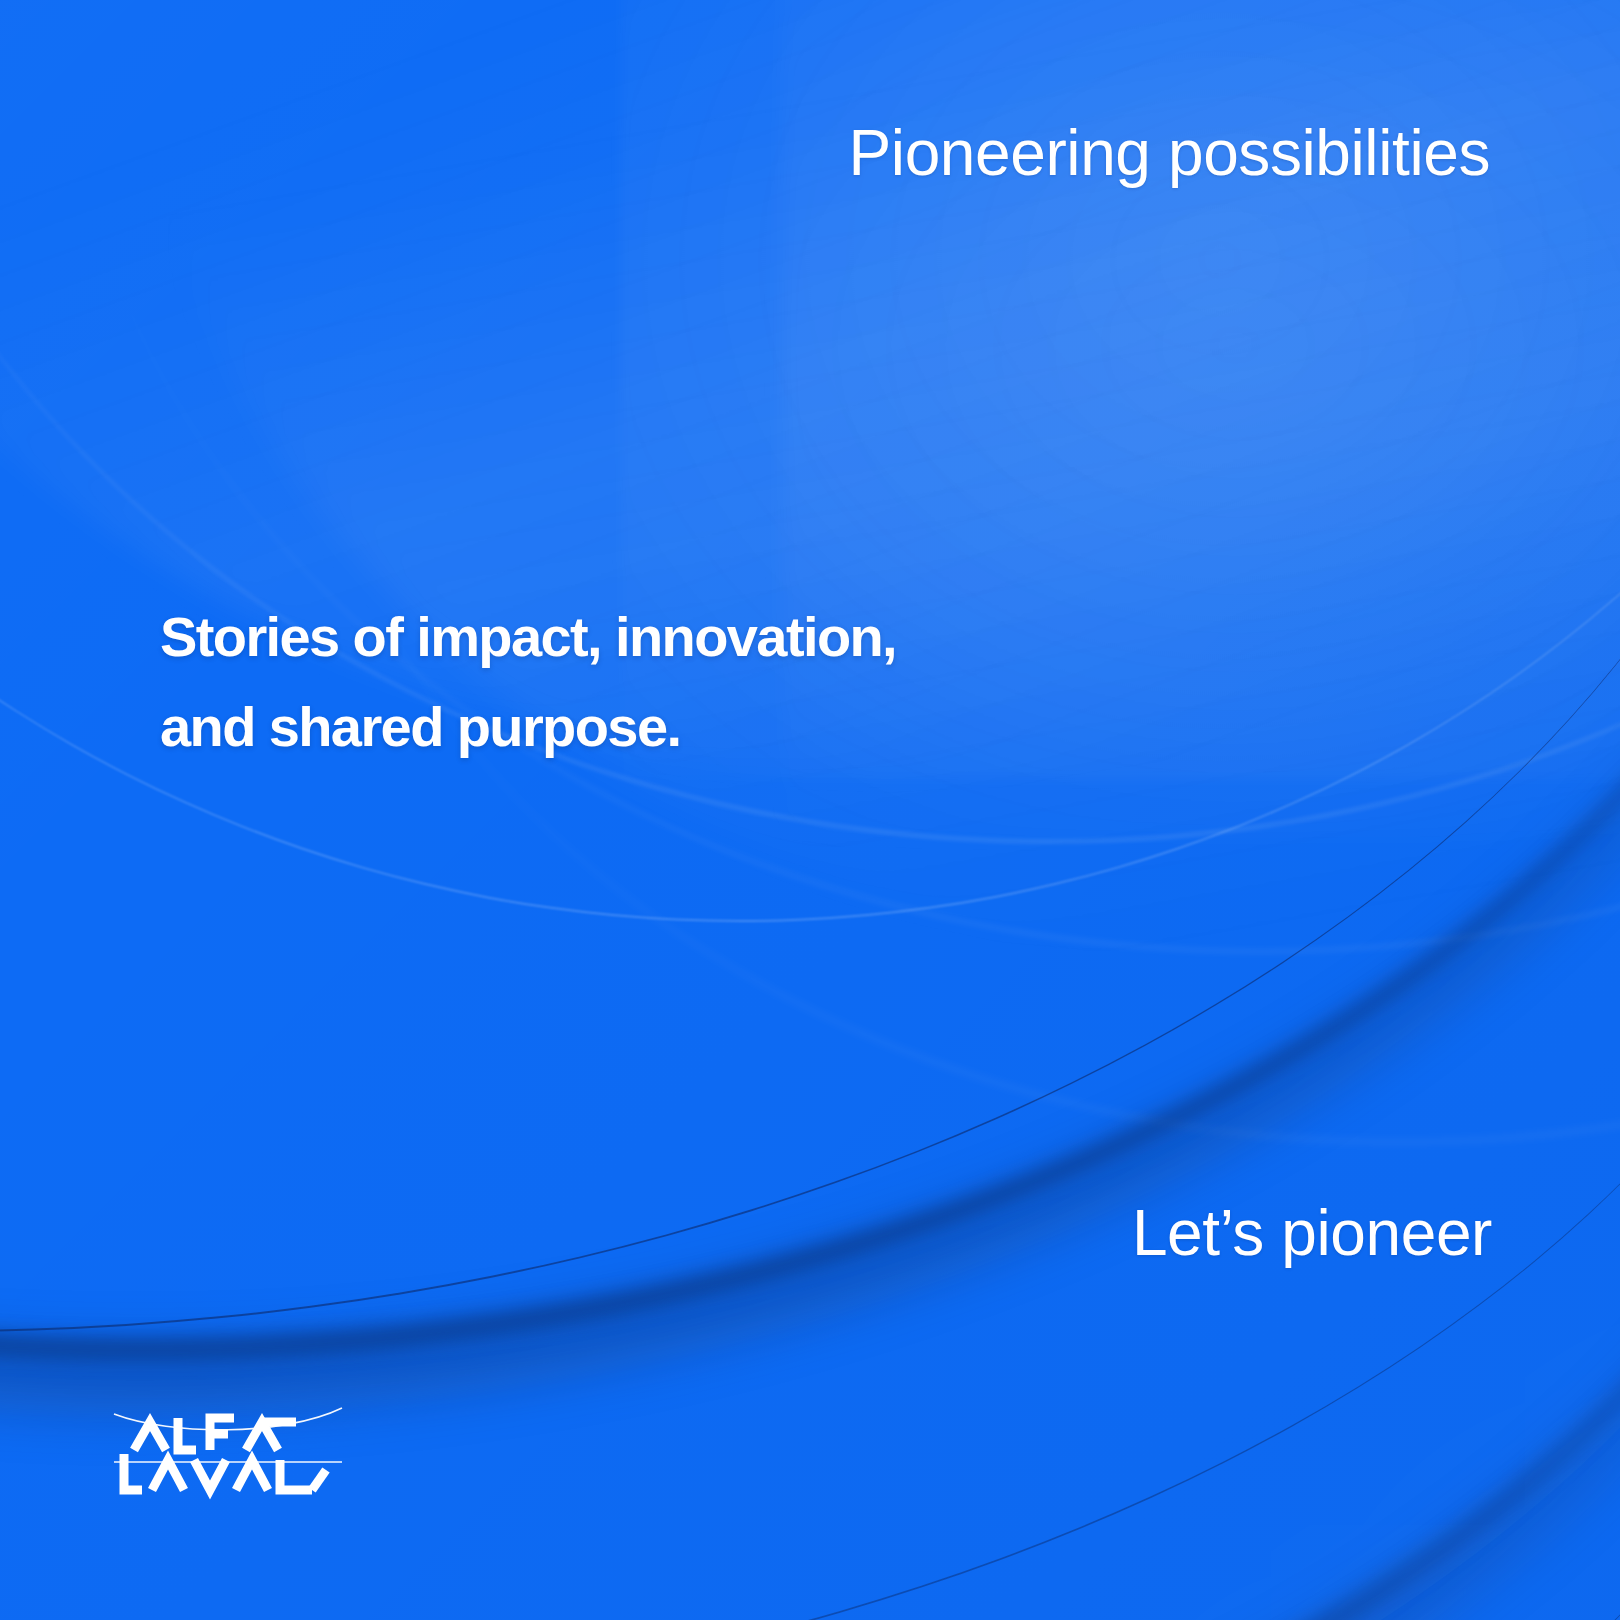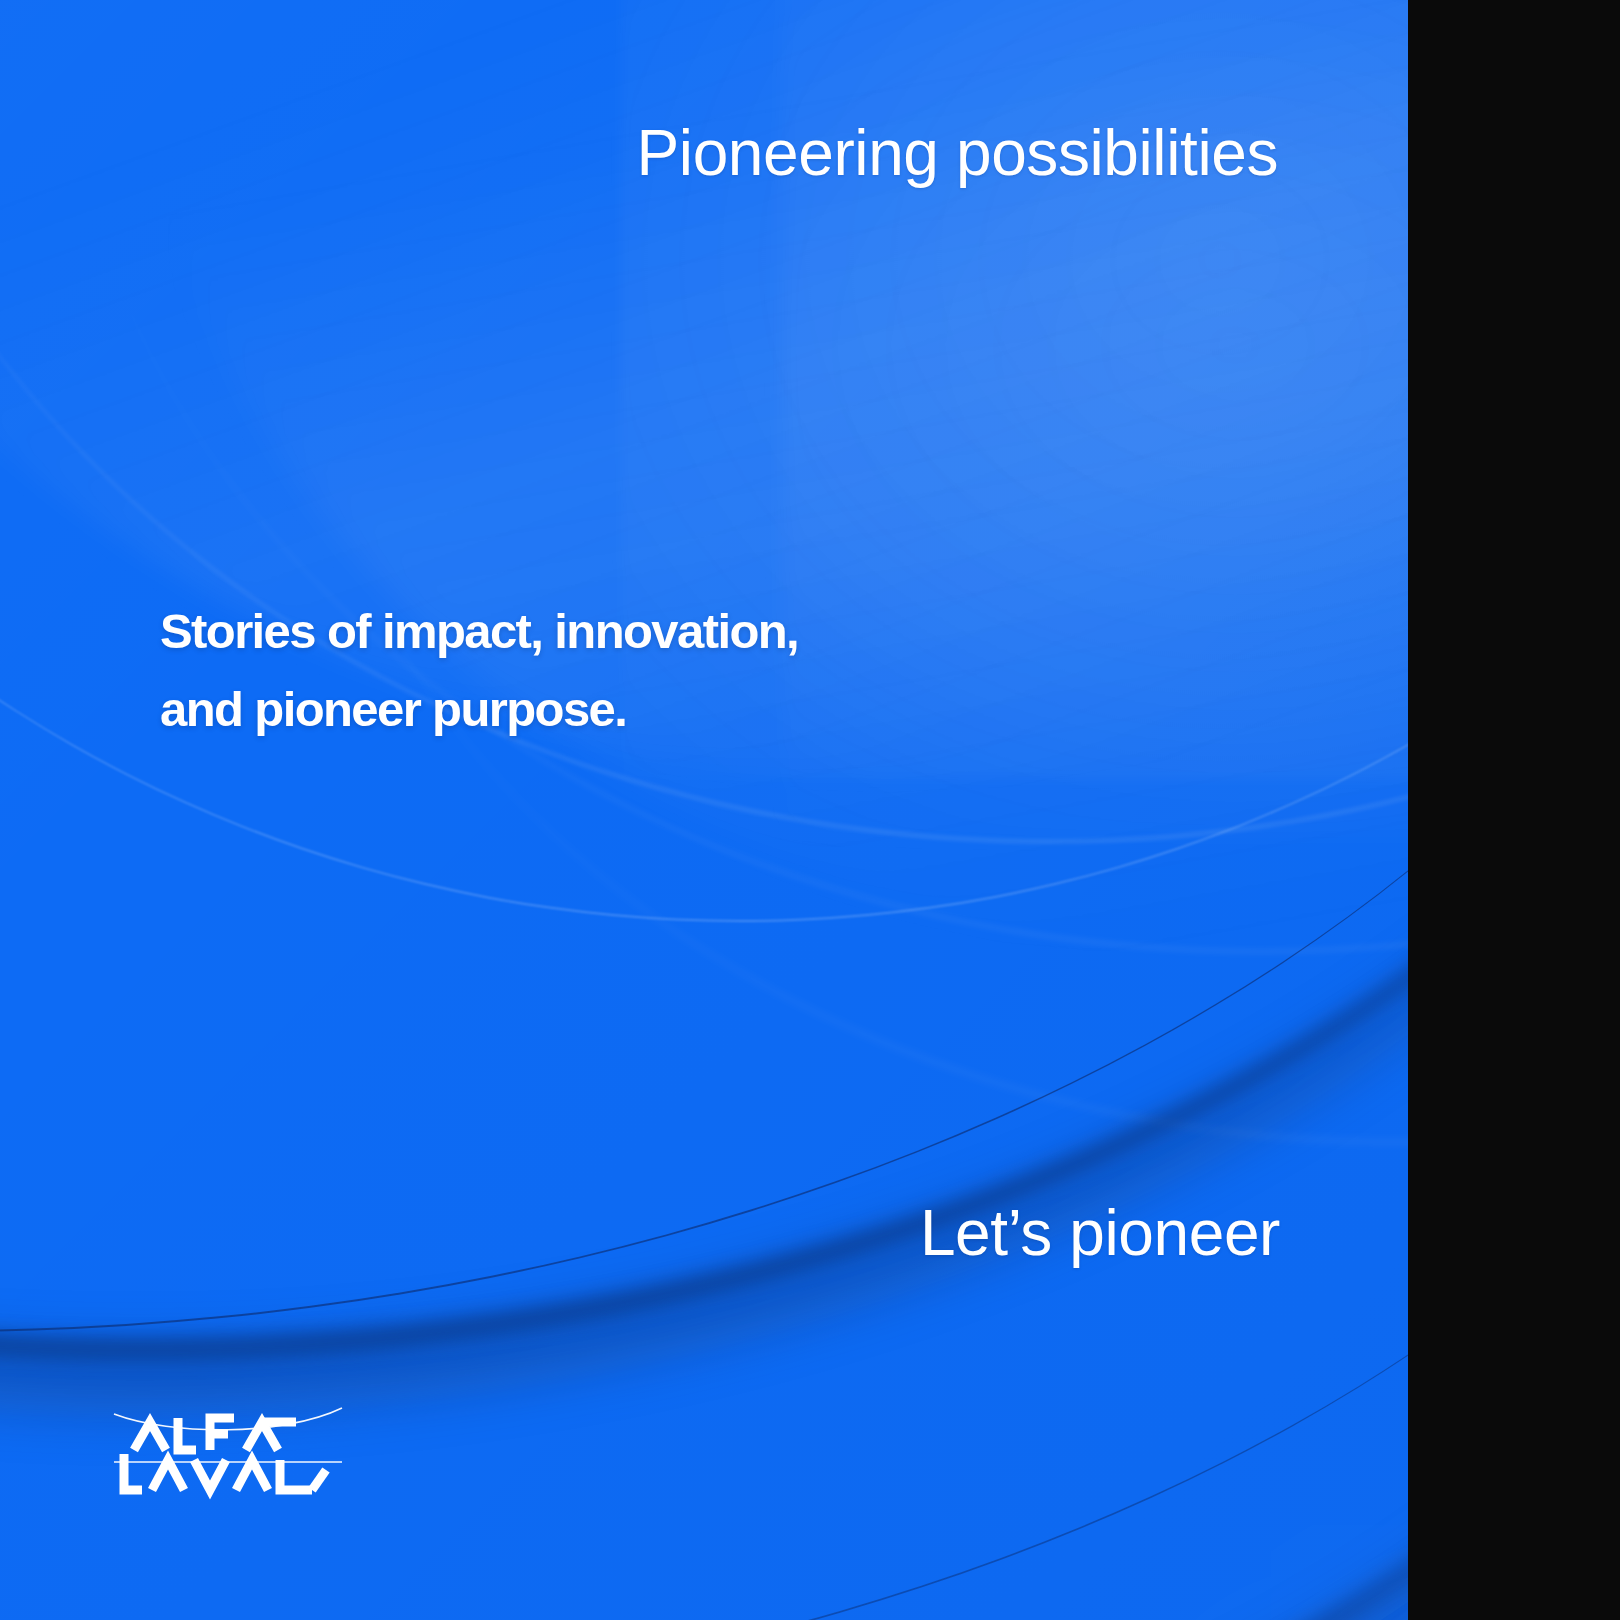--- a/index.html
+++ b/index.html
@@ -2,21 +2,21 @@
 <html><head>
 <meta charset="utf-8">
 <style>
   html, body {
     margin: 0;
     padding: 0;
     background: #0a0a0a;
   }
   .canvas {
     position: relative;
-    width: 1408px;
+    width: 1620px;
     height: 1620px;
     overflow: hidden;
     background: #0D6BF5;
     font-family: "Liberation Sans", sans-serif;
     -webkit-font-smoothing: antialiased;
   }
 
   
   .bg-layer {
     position: absolute;
@@ -235,21 +235,21 @@
     font-size: 64px;
     font-weight: 300;
     letter-spacing: -0.4px;
     line-height: 1.12;
     text-shadow: 0 1px 3px rgba(8,30,80,0.18);
   }
 
   .headline {
     left: 160px;
     top: 592px;
-    font-size: 49px;
+    font-size: 56px;
     font-weight: 700;
     letter-spacing: -1.6px;
     line-height: 1.60;
     text-shadow: 0 2px 5px rgba(8,30,80,0.22);
   }
   .headline .hl-line { display: block; }
 
   .closing {
     right: 128px;
     top: 1185px;
@@ -303,21 +303,21 @@
   <div class="bg-layer hairline hair-2"></div>
   <div class="bg-layer hairline hair-3"></div>
 
   <div class="bg-layer plate-ll"></div>
   <div class="bg-layer tone"></div>
 
   <div class="txt eyebrow">Pioneering possibilities</div>
 
   <div class="txt headline">
     <span class="hl-line">Stories of impact, innovation,</span>
-    <span class="hl-line">and pioneer purpose.</span>
+    <span class="hl-line">and shared purpose.</span>
   </div>
 
   <div class="txt closing">
     <span class="cl-line">Let’s pioneer</span>
   </div>
 
   <div class="logo">
     <svg viewBox="0 0 232 118" xmlns="http://www.w3.org/2000/svg">
       <g fill="none" stroke="#ffffff" stroke-linecap="butt" stroke-linejoin="miter">
 

